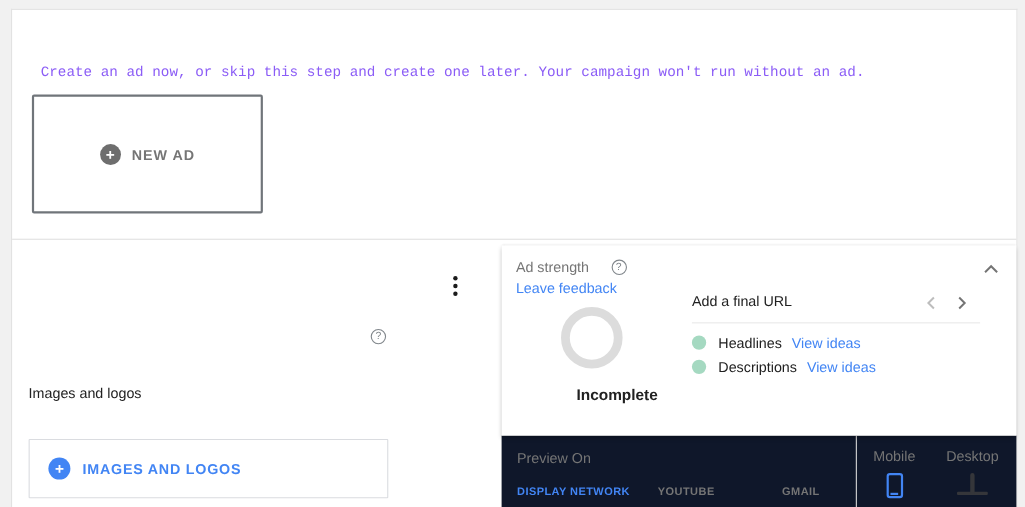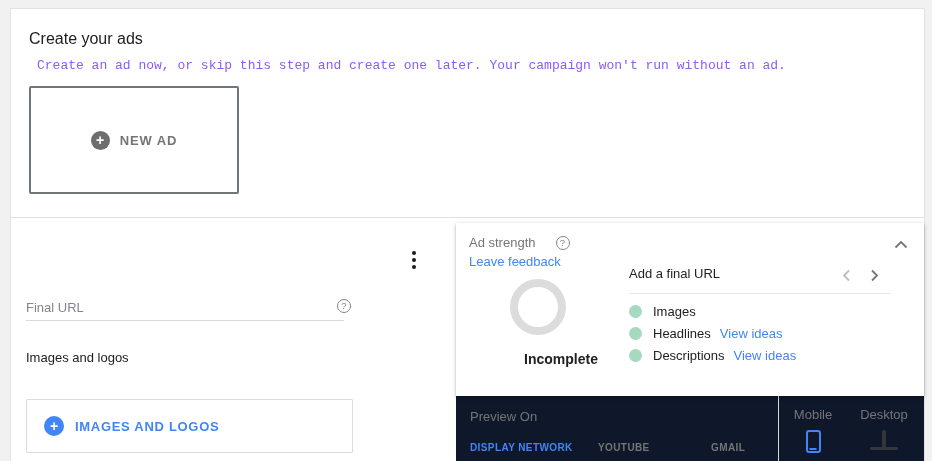--- a/index.html
+++ b/index.html
@@ -217,38 +217,36 @@
     width: 28px; height: 3px; background: #35363a;
     border-radius: 1px; margin-top: 0;
   }
 </style>
 </head>
 <body>
 
 <div class="viewport">
   <div class="main-card">
 
-    <div class="create-title">Create your ads</div>
     <div class="create-subtitle">Create an ad now, or skip this step and create one later. Your campaign won't run without an ad.</div>
     <div class="new-ad-card">
       <span class="plus-circle">+</span>
       <span class="new-ad-label">NEW AD</span>
     </div>
 
     <div class="h-divider"></div>
 
     <button class="kebab-btn">
       <span style="display:flex;flex-direction:column;gap:3px;">
         <i></i>
           <i></i>
           <i></i>
       </span>
     </button>
 
-    <input class="final-url-input" type="text" placeholder="Final URL" style="">
     <span class="help-circle help-final-url">?</span>
 
     <div class="images-title">Images and logos</div>
     <div class="images-box">
       <span class="plus-circle blue">+</span>
       <span class="images-box-label">IMAGES AND LOGOS</span>
     </div>
 
     <div class="strength-card">
       <div class="strength-title">
@@ -267,25 +265,20 @@
           </svg>
       </button>
       <button class="nav-chevron nav-next">
         <svg width="9" height="13" viewBox="0 0 9 13">
             <path d="M2 1.5 L7 6.5 L2 11.5" fill="none" stroke="#757575" stroke-width="1.8"></path>
           </svg>
       </button>
       <div class="suggestion-divider"></div>
 
       <div class="checklist">
-        <div class="check-row">
-          <span class="check-dot"></span>
-          <span class="check-label">Images</span>
-          <a class="check-link"></a>
-        </div>
         <div class="check-row">
           <span class="check-dot"></span>
           <span class="check-label">Headlines</span>
           <a class="check-link">View ideas</a>
         </div>
         <div class="check-row">
           <span class="check-dot"></span>
           <span class="check-label">Descriptions</span>
           <a class="check-link">View ideas</a>
         </div>

